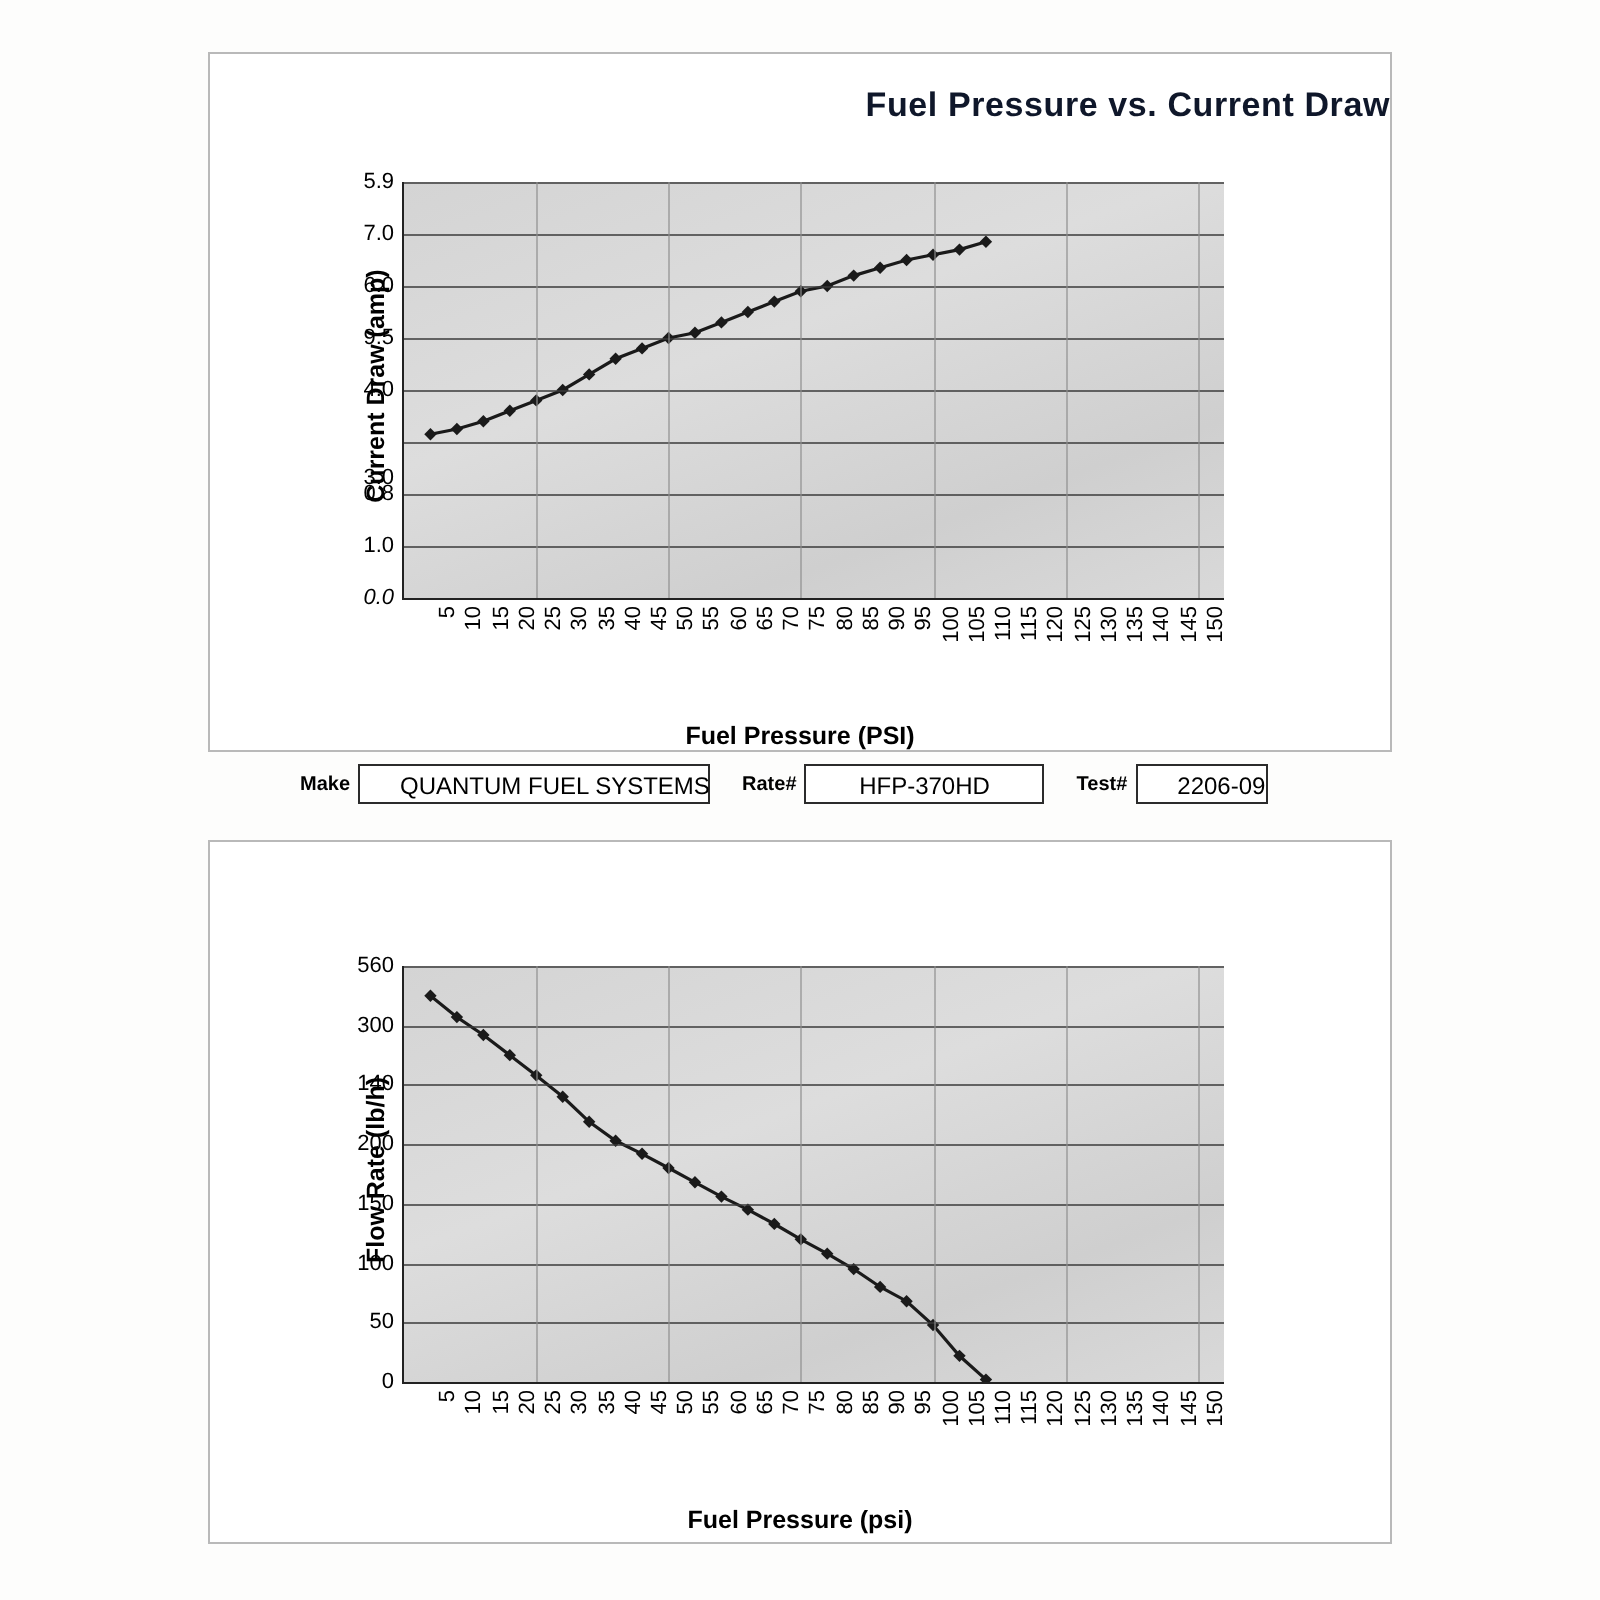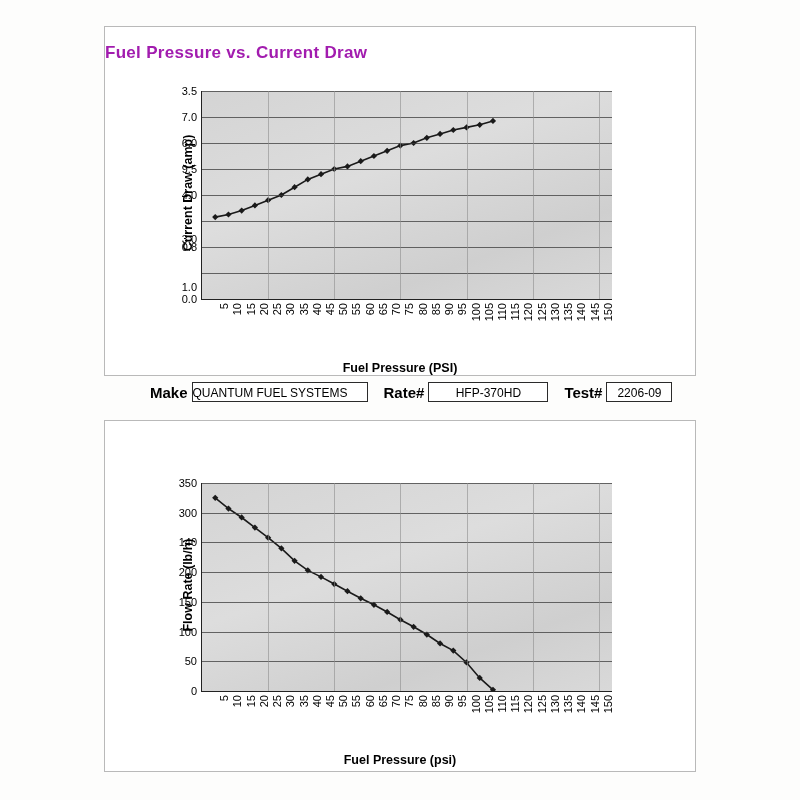--- a/index.html
+++ b/index.html
@@ -25,26 +25,26 @@
   .panel {
     position: absolute;
     background: #ffffff;
     border: 1px solid #b9b9b9;
     box-sizing: border-box;
   }
   #panel-current { left: 104px; top: 26px;  width: 592px; height: 350px; }
   #panel-flow    { left: 104px; top: 420px; width: 592px; height: 352px; }
 
   .chart-title {
-    text-align: left;
+    text-align: right;
     font-size: 17px;
     font-weight: bold;
     letter-spacing: 0.3px;
     margin-top: 16px;
-    color: #a21caf;
+    color: #0f172a;
   }
 
   
   .plot {
     position: absolute;
     background: #d7d7d7;
     background-image: linear-gradient(160deg, #d4d4d4 0%, #dddddd 40%, #cfcfcf 75%, #d9d9d9 100%);
     border-left: 1.5px solid #222;
     border-bottom: 1.5px solid #222;
     box-sizing: content-box;
@@ -115,58 +115,58 @@
     left: 150px;
     top: 381px;
     width: 548px;
     height: 22px;
     display: flex;
     align-items: center;
     font-size: 12px;
   }
   .info-label {
     font-weight: bold;
-    font-size: 15px;
+    font-size: 10px;
     margin-right: 4px;
     white-space: nowrap;
   }
   .info-box {
     border: 1px solid #2b2b2b;
     height: 20px;
     line-height: 20px;
-    padding: 0 0;
+    padding: 0 20px;
     background: #fff;
     font-size: 12px;
     white-space: nowrap;
     box-sizing: border-box;
   }
   #make-box { width: 176px; }
   #pump-box { width: 120px; text-align: center; }
   #test-box { width: 66px; text-align: center; }
   .info-gap { width: 16px; }
 </style>
 </head>
 <body>
 
 <div class="page">
 
   <div class="panel" id="panel-current">
     <div class="chart-title">Fuel Pressure vs. Current Draw</div>
 
     <div class="axis-title-y" id="ytitle1" style="left: 18px; top: 159px; width: 130px; text-align: center;">Current Draw (amp)</div>
     <div class="ylabels" id="ylabels1" style="left: 50px; top: 64px; height: 208px;">
-        <span style="top: 208px;">0.0</span>
-        <span style="top: 182px; margin-top: 14px;">1.0</span>
+        <span style="top: 208px; font-style: italic;">0.0</span>
+        <span style="top: 182px;">1.0</span>
         <span style="top: 156px;">0.8</span>
         <span style="top: 148px;">3.0</span>
         <span style="top: 104px;">4.0</span>
         <span style="top: 78px;">9.5</span>
         <span style="top: 52px;">6.0</span>
         <span style="top: 26px;">7.0</span>
-        <span style="top: 0px;">3.5</span>
+        <span style="top: 0px;">5.9</span>
       </div>
     <div class="plot" id="plot1" style="left: 96px; top: 64px; width: 410px; height: 208px;">
       <svg class="series" id="svg1" width="410" height="208">
           <polyline points="13.2,126.1 26.5,123.5 39.7,119.6 52.9,114.4 66.1,109.2 79.4,104.0 92.6,96.2 105.8,88.4 119.0,83.2 132.3,78.0 145.5,75.4 158.7,70.2 171.9,65.0 185.2,59.8 198.4,54.6 211.6,52.0 224.8,46.8 238.1,42.9 251.3,39.0 264.5,36.4 277.7,33.8 291.0,29.9" fill="none" stroke="#1a1a1a" stroke-width="1.6"></polyline>
           <polygon points="13.225806451612902,123.00000000000001 16.325806451612902,126.10000000000001 13.225806451612902,129.20000000000002 10.125806451612902,126.10000000000001" fill="#1a1a1a"></polygon>
           <polygon points="26.451612903225804,120.4 29.551612903225806,123.5 26.451612903225804,126.6 23.351612903225803,123.5" fill="#1a1a1a"></polygon>
           <polygon points="39.67741935483871,116.50000000000001 42.77741935483871,119.60000000000001 39.67741935483871,122.7 36.57741935483871,119.60000000000001" fill="#1a1a1a"></polygon>
           <polygon points="52.90322580645161,111.3 56.00322580645161,114.39999999999999 52.90322580645161,117.49999999999999 49.80322580645161,114.39999999999999" fill="#1a1a1a"></polygon>
           <polygon points="66.12903225806451,106.10000000000001 69.2290322580645,109.2 66.12903225806451,112.3 63.02903225806451,109.2" fill="#1a1a1a"></polygon>
           <polygon points="79.35483870967742,100.9 82.45483870967742,104 79.35483870967742,107.1 76.25483870967743,104" fill="#1a1a1a"></polygon>
@@ -252,21 +252,21 @@
 
     <div class="axis-title-y" id="ytitle2" style="left: 18px; top: 157px; width: 130px; text-align: center;">Flow Rate (lb/h)</div>
     <div class="ylabels" id="ylabels2" style="left: 50px; top: 62px; height: 208px;">
         <span style="top: 208px;">0</span>
         <span style="top: 178.286px;">50</span>
         <span style="top: 148.571px;">100</span>
         <span style="top: 118.857px;">150</span>
         <span style="top: 89.1429px;">200</span>
         <span style="top: 59.4286px;">140</span>
         <span style="top: 29.7143px;">300</span>
-        <span style="top: 0px;">350</span>
+        <span style="top: 0px;">560</span>
       </div>
     <div class="plot" id="plot2" style="left: 96px; top: 62px; width: 410px; height: 208px;">
       <svg class="series" id="svg2" width="410" height="208">
           <polyline points="13.2,14.9 26.5,25.6 39.7,34.5 52.9,44.6 66.1,54.7 79.4,65.4 92.6,77.9 105.8,87.4 119.0,93.9 132.3,101.0 145.5,108.2 158.7,115.3 171.9,121.8 185.2,129.0 198.4,136.7 211.6,143.8 224.8,151.5 238.1,160.5 251.3,167.6 264.5,179.5 277.7,194.9 291.0,206.8" fill="none" stroke="#1a1a1a" stroke-width="1.6"></polyline>
           <polygon points="13.225806451612902,11.757142857142862 16.325806451612902,14.857142857142861 13.225806451612902,17.957142857142863 10.125806451612902,14.857142857142861" fill="#1a1a1a"></polygon>
           <polygon points="26.451612903225804,22.454285714285724 29.551612903225806,25.554285714285726 26.451612903225804,28.654285714285727 23.351612903225803,25.554285714285726" fill="#1a1a1a"></polygon>
           <polygon points="39.67741935483871,31.368571428571435 42.77741935483871,34.46857142857144 39.67741935483871,37.56857142857144 36.57741935483871,34.46857142857144" fill="#1a1a1a"></polygon>
           <polygon points="52.90322580645161,41.47142857142858 56.00322580645161,44.571428571428584 52.90322580645161,47.671428571428585 49.80322580645161,44.571428571428584" fill="#1a1a1a"></polygon>
           <polygon points="66.12903225806451,51.57428571428573 69.2290322580645,54.67428571428573 66.12903225806451,57.77428571428573 63.02903225806451,54.67428571428573" fill="#1a1a1a"></polygon>
           <polygon points="79.35483870967742,62.271428571428565 82.45483870967742,65.37142857142857 79.35483870967742,68.47142857142856 76.25483870967743,65.37142857142857" fill="#1a1a1a"></polygon>

